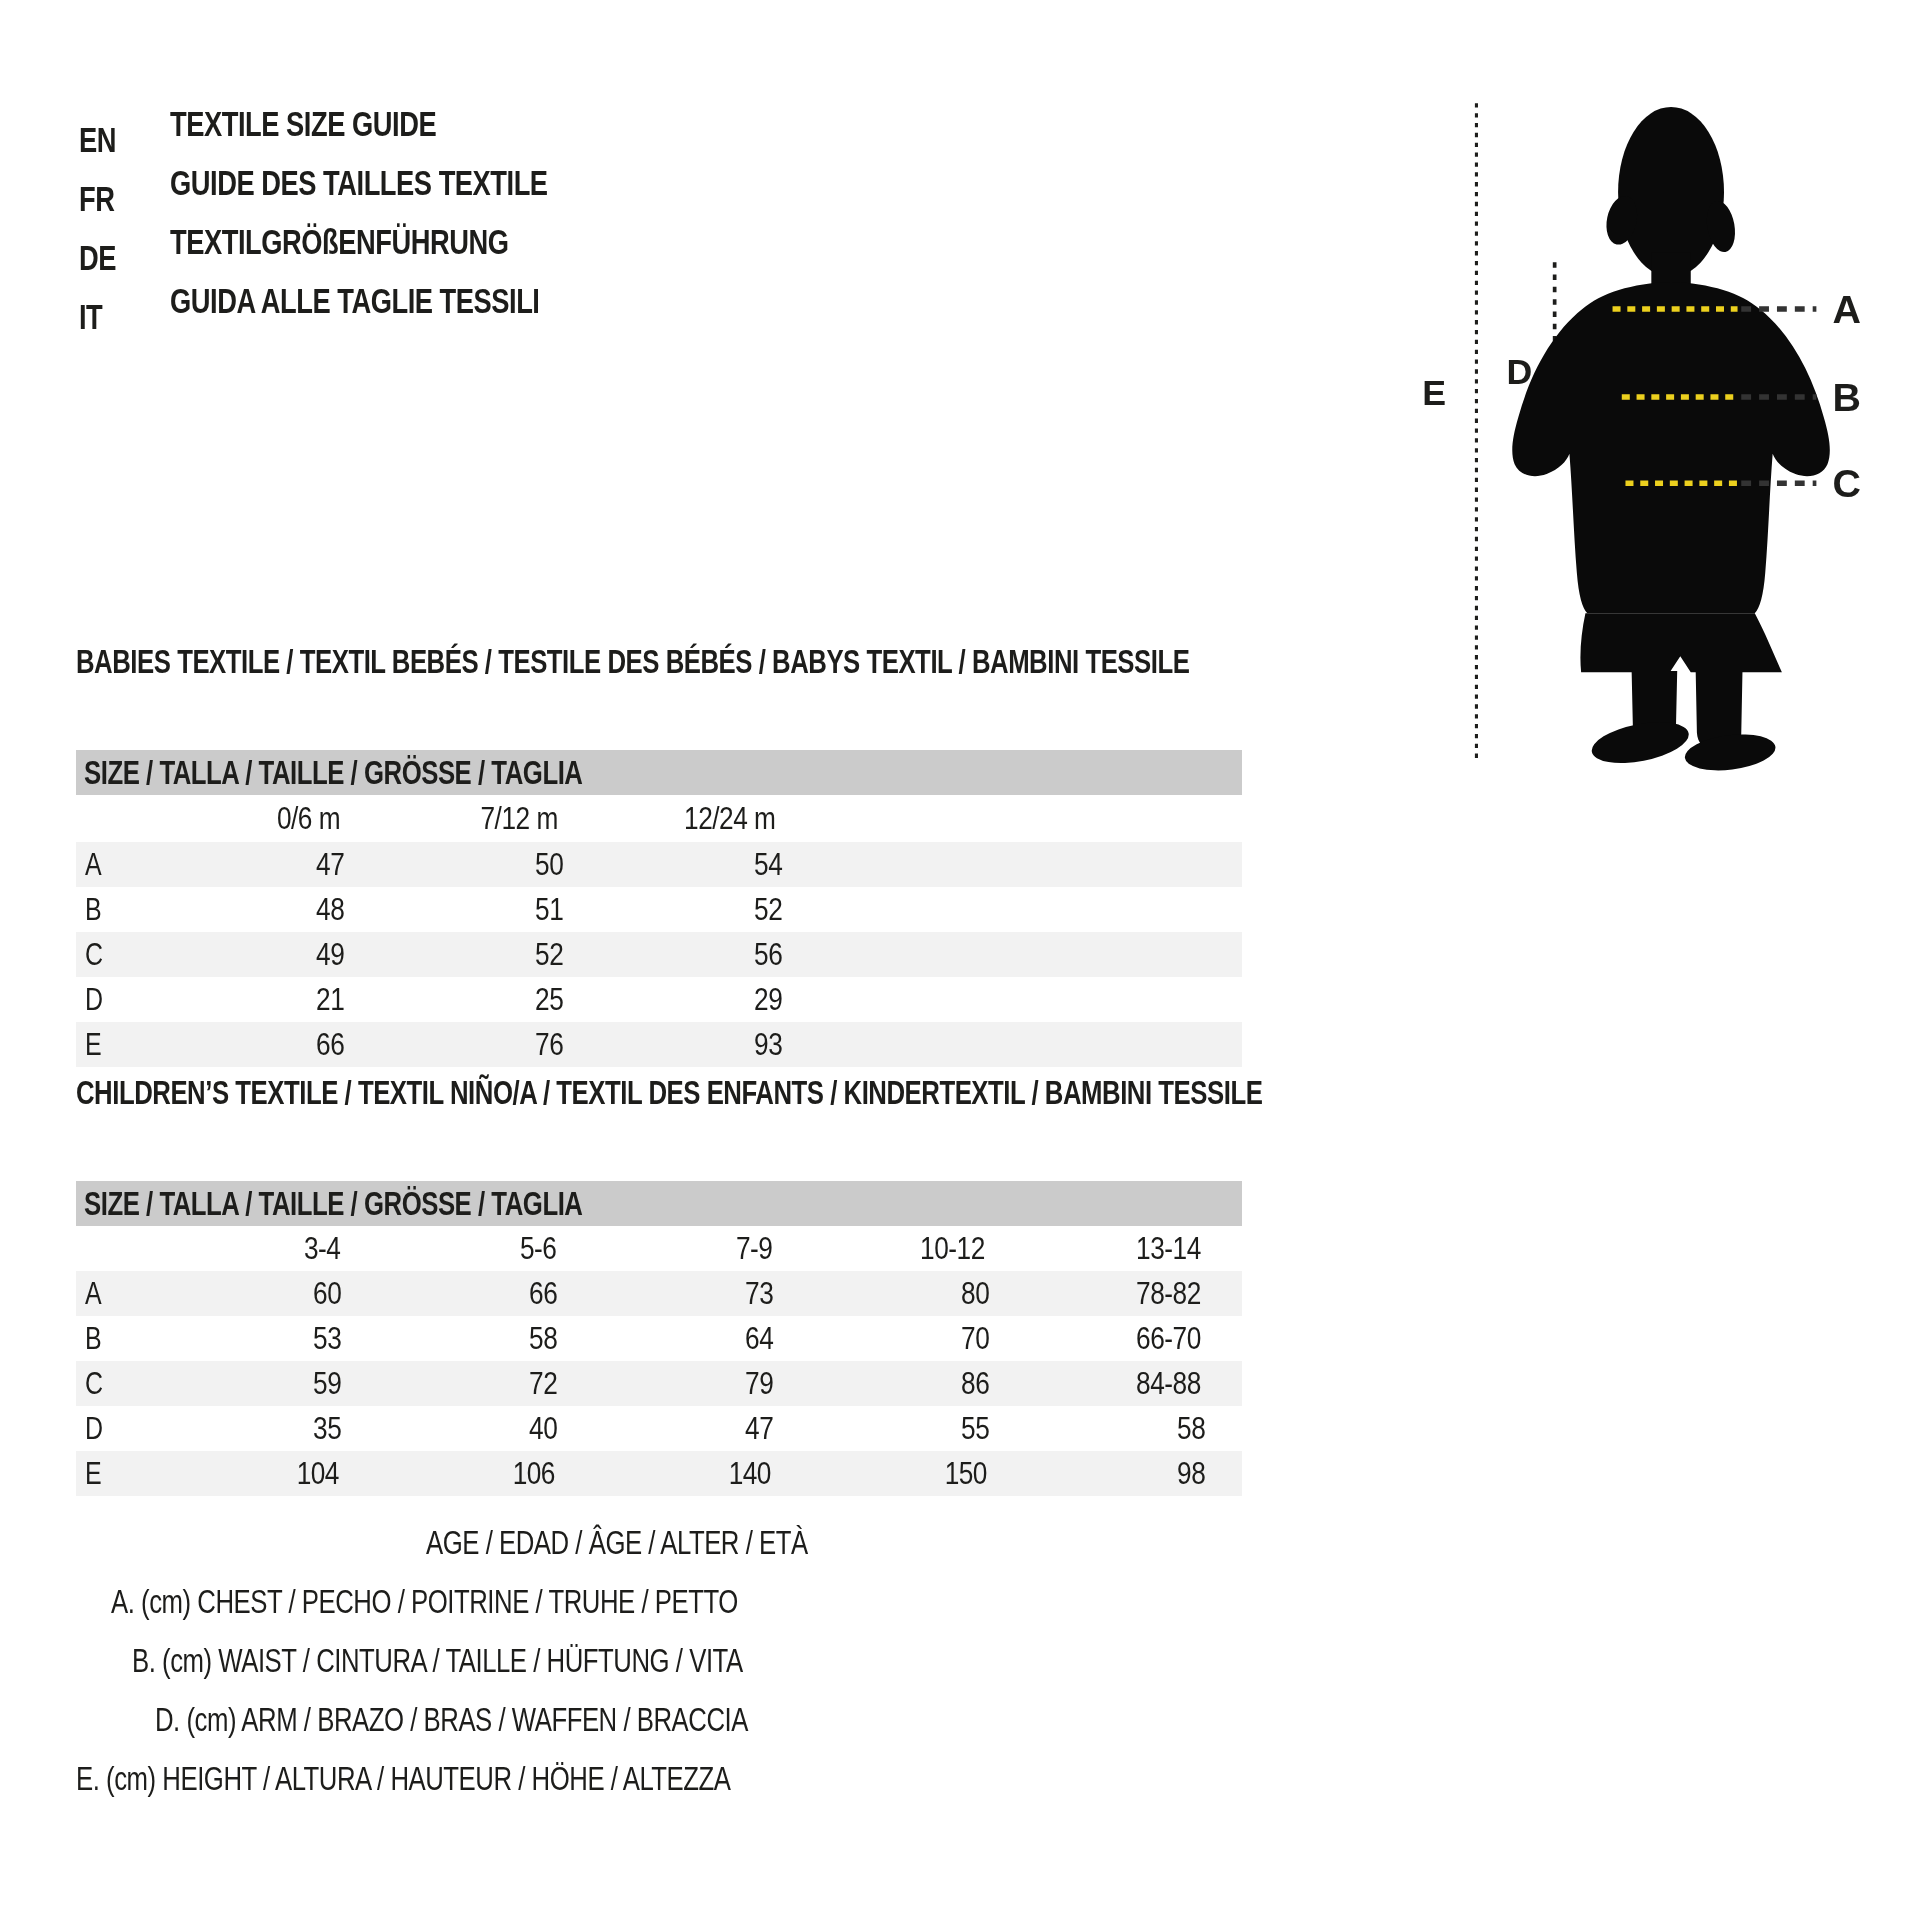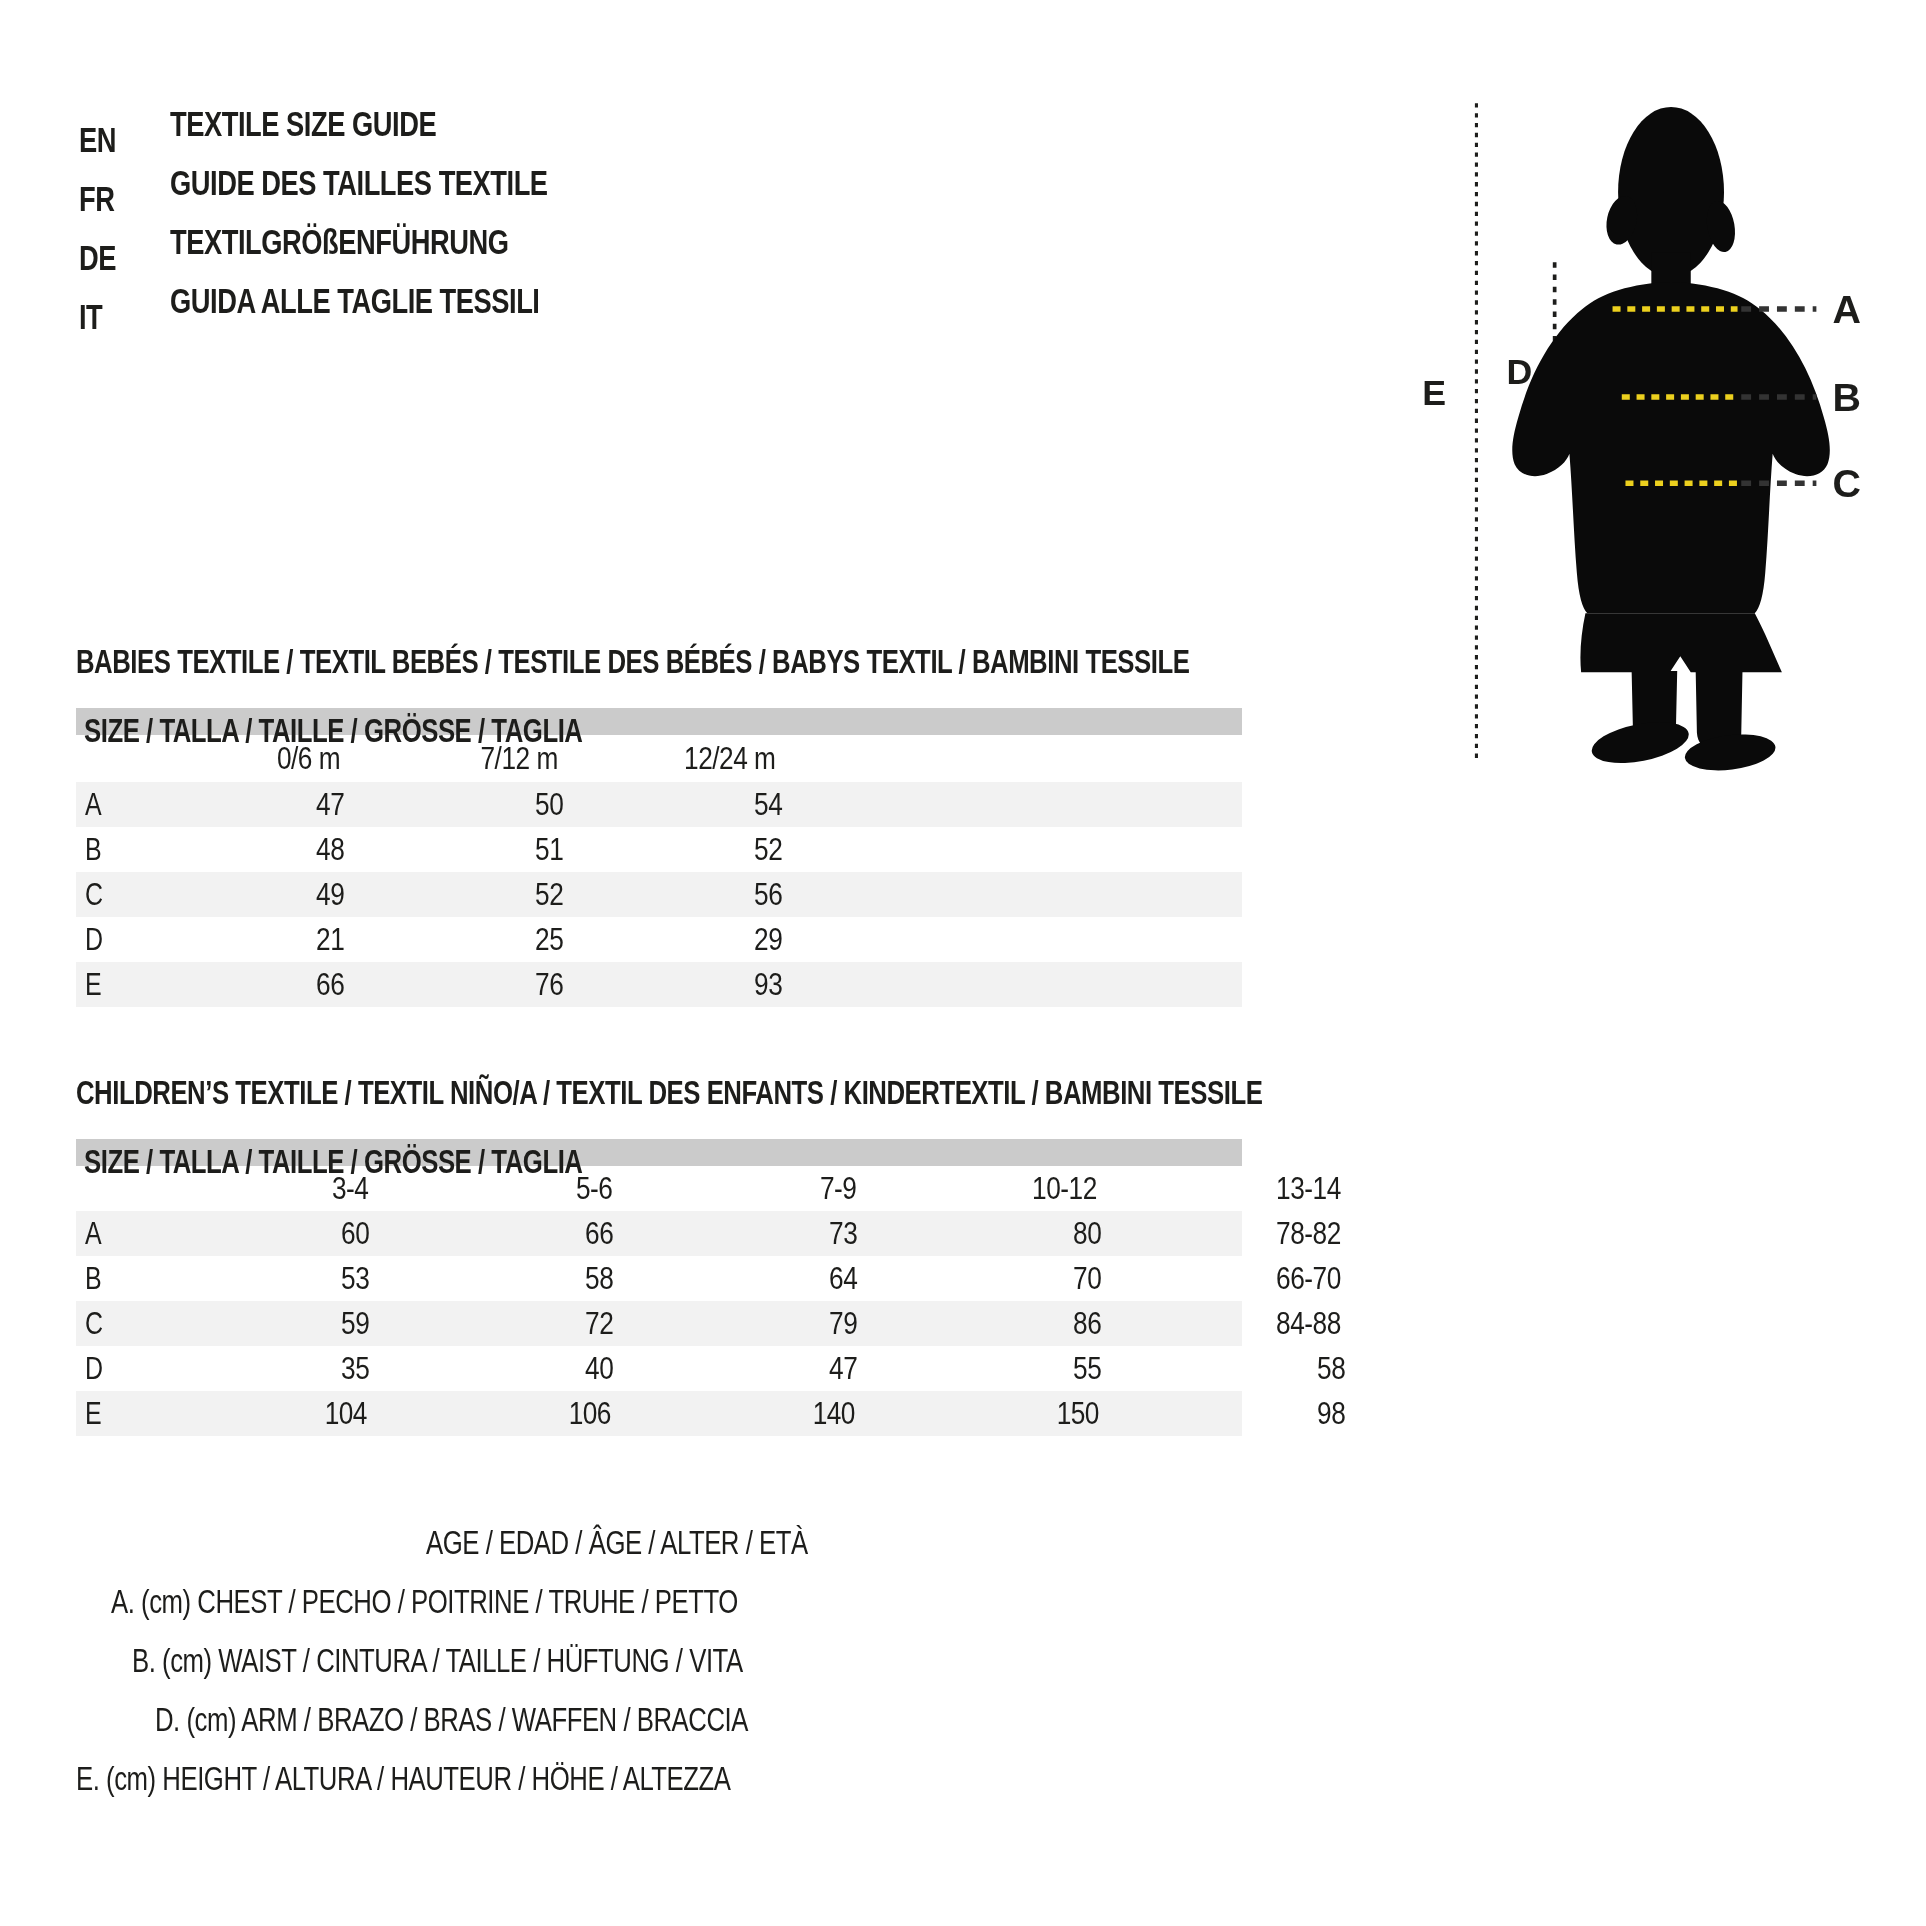--- a/index.html
+++ b/index.html
@@ -17,25 +17,25 @@
   
   .langs{left:79px;top:94px;}
   .lang-row{display:flex;height:59px;align-items:center;font-size:35px;font-weight:700;}
   .lang-code{flex:0 0 91px;margin-top:32px;}
 
   
   .section-title{left:76px;font-size:33px;font-weight:700;line-height:33px;}
 
   
   .size-table{left:76px;width:1166px;}
-  .thead{height:27px;line-height:45px;background:#cbcbcb;font-size:33px;
-         font-weight:700;padding-left:8px;box-sizing:border-box;}
+  .thead{height:45px;line-height:45px;background:#cbcbcb;font-size:33px;
+         font-weight:700;padding-left:8px;box-sizing:border-box;margin-top:42px;}
   .grid{display:grid;align-items:center;}
   .g3{grid-template-columns:52px 219px 219px 219px 1fr;}
-  .g5{grid-template-columns:52px 216px 216px 216px 216px 216px 1fr;gap:28px;}
+  .g5{grid-template-columns:52px 216px 216px 216px 216px 216px 1fr;}
   .cols{font-size:32px;font-weight:500;}
   .cols-b{height:47px;}
   .cols-c{height:45px;}
   .trow{height:45px;font-size:32px;font-weight:500;}
   .trow.stripe{background:#f2f2f2;}
   .rlabel{padding-left:8.6px;}
   .cell{text-align:right;}
 
   
   .legend{left:76px;top:1513px;}

